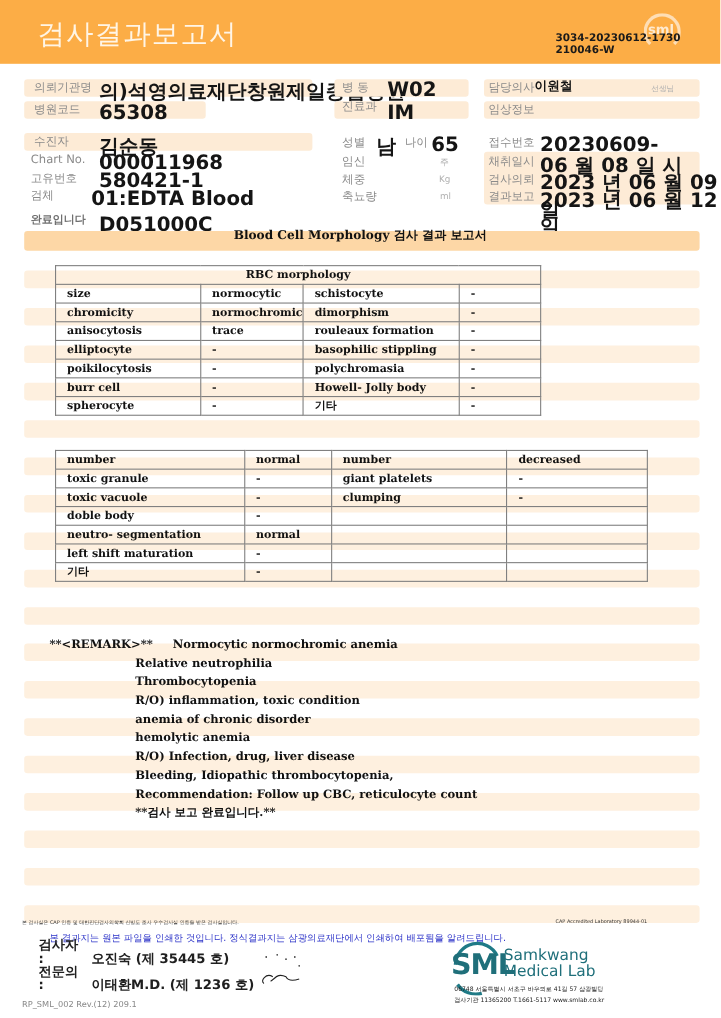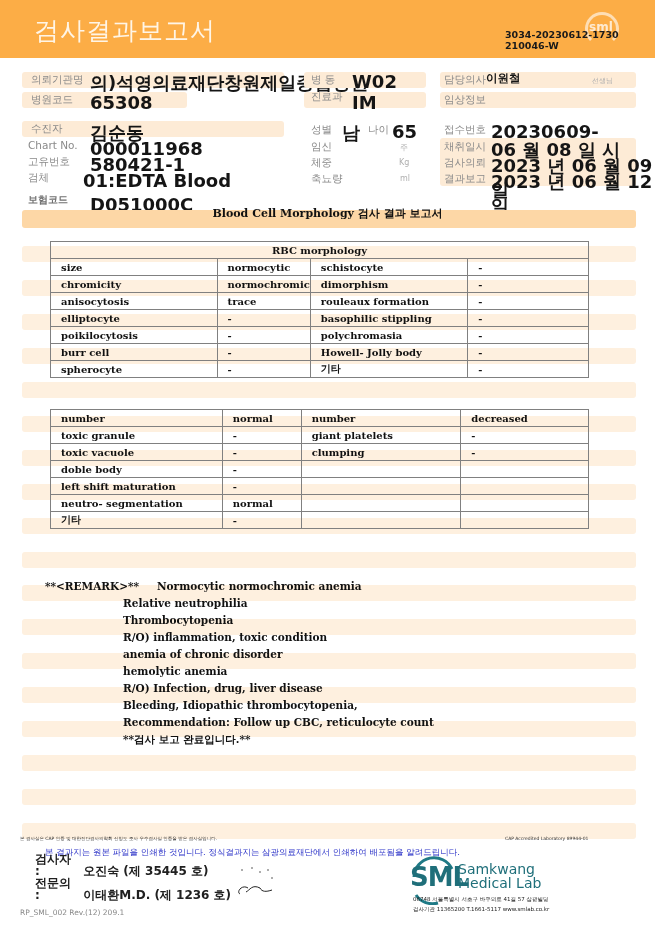--- a/index.html
+++ b/index.html
@@ -77,21 +77,21 @@
 
 <div class="abs lbl" style="left:28px;top:139px;">Chart No.</div>
 <div class="abs val" style="left:90px;top:138px;">000011968</div>
 
 <div class="abs lbl" style="left:28px;top:155px;">고유번호</div>
 <div class="abs val" style="left:90px;top:154px;">580421-1</div>
 
 <div class="abs lbl" style="left:28px;top:171px;">검체</div>
 <div class="abs val" style="left:83px;top:170px;">01:EDTA Blood</div>
 
-<div class="abs lbl" style="left:28px;top:193px;font-family:'DejaVu Serif',serif;font-weight:bold;color:#707070;font-size:10px;">보험코드</div>
+<div class="abs lbl" style="left:28px;top:193px;font-family:'DejaVu Serif',serif;font-weight:bold;color:#707070;font-size:10px;">완료입니다</div>
 <div class="abs val" style="left:90px;top:194px;">D051000C</div>
 
 <div class="abs lbl" style="left:311px;top:123px;">성별</div>
 <div class="abs val" style="left:342px;top:121px;">남</div>
 <div class="abs lbl" style="left:368px;top:123px;">나이</div>
 <div class="abs val" style="left:392px;top:121px;">65</div>
 
 <div class="abs lbl" style="left:311px;top:140px;">임신</div>
 <div class="abs unit" style="left:400px;top:142px;">주</div>
 <div class="abs lbl" style="left:311px;top:156px;">체중</div>
@@ -125,21 +125,21 @@
 <div class="abs stripe" style="top:619px;"></div>
 <div class="abs stripe" style="top:653px;"></div>
 <div class="abs stripe" style="top:687px;"></div>
 <div class="abs stripe" style="top:721px;"></div>
 <div class="abs stripe" style="top:755px;"></div>
 <div class="abs stripe" style="top:789px;"></div>
 <div class="abs stripe" style="top:823px;"></div>
 
 <div class="abs report-title">Blood Cell Morphology 검사 결과 보고서</div>
 
-<table class="morph" style="left:50px;top:241px;width:539px;">
+<table class="morph" style="left:50px;top:241px;width:442px;">
   <colgroup>
       <col style="width:172px">
       <col style="width:79px">
       <col style="width:160px">
       <col style="width:128px">
     </colgroup>
   <tbody>
       <tr>
         <td class="hdr" colspan="4">RBC morphology</td>
       </tr>
@@ -214,28 +214,28 @@
         <td>clumping</td>
         <td>-</td>
       </tr>
   <tr>
         <td>doble body</td>
         <td>-</td>
         <td></td>
         <td></td>
       </tr>
   <tr>
-        <td>left shift maturation</td>
-        <td>-</td>
-        <td></td>
-        <td></td>
-      </tr>
-  <tr>
         <td>neutro- segmentation</td>
         <td>normal</td>
+        <td></td>
+        <td></td>
+      </tr>
+  <tr>
+        <td>left shift maturation</td>
+        <td>-</td>
         <td></td>
         <td></td>
       </tr>
   <tr>
         <td>기타</td>
         <td>-</td>
         <td></td>
         <td></td>
       </tr>
 </tbody>

